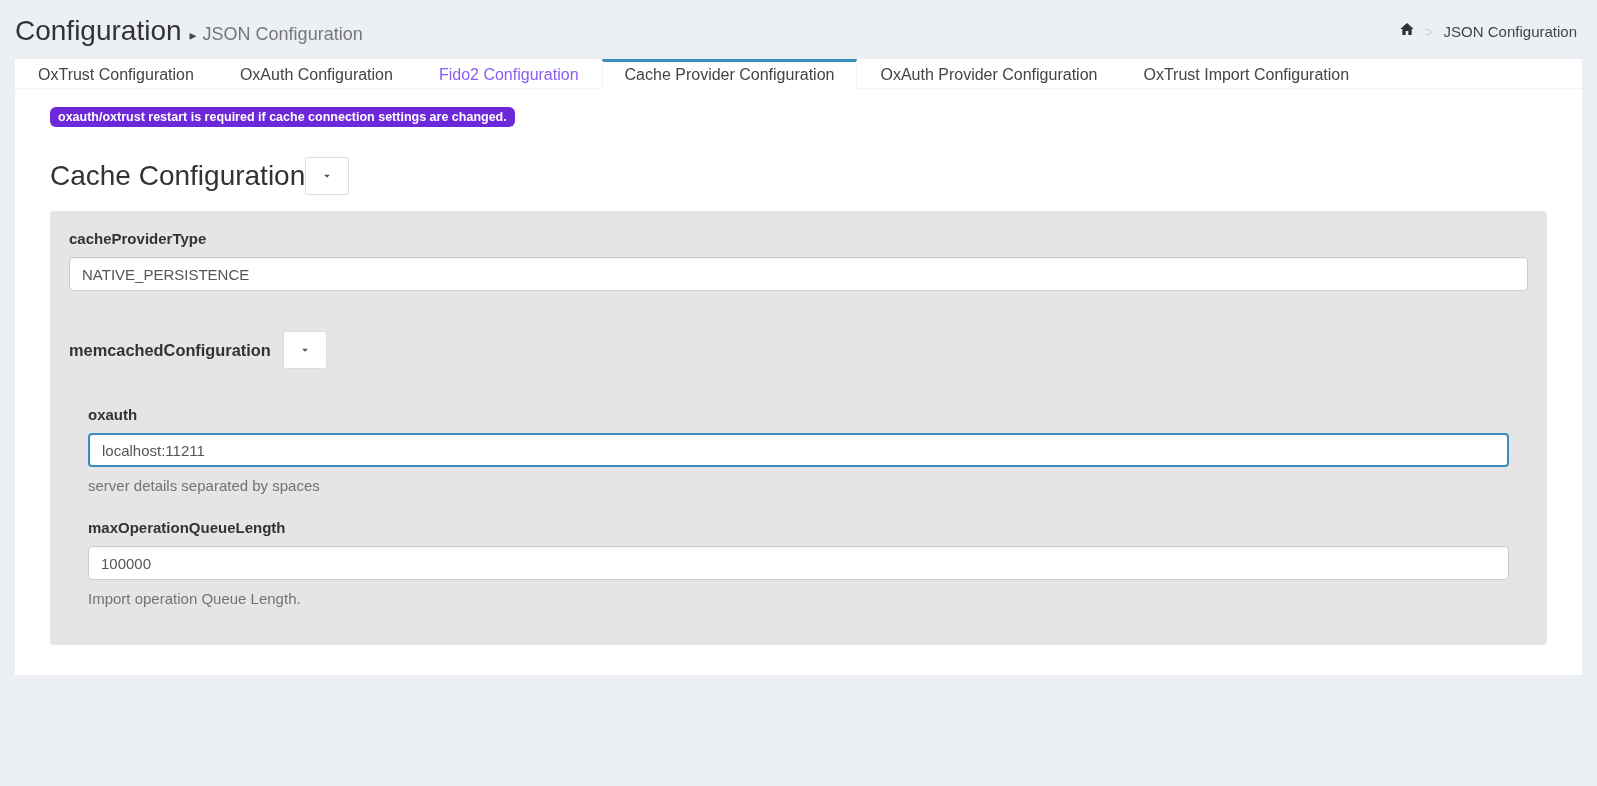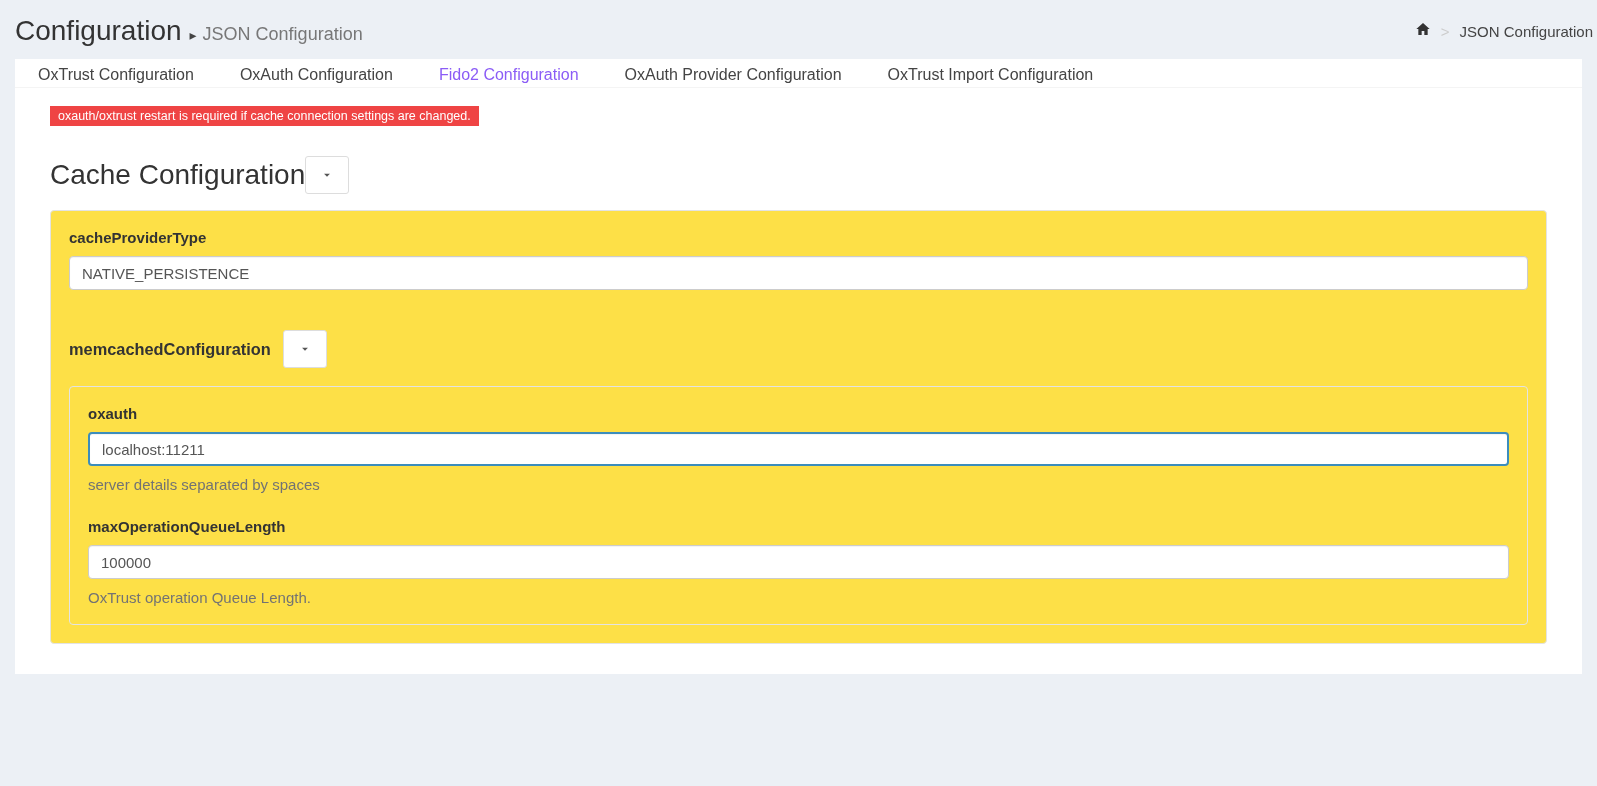--- a/index.html
+++ b/index.html
@@ -3,21 +3,21 @@
 <meta charset="utf-8">
 <style>
   * { box-sizing: border-box; margin: 0; padding: 0; }
   body {
     font-family: -apple-system, BlinkMacSystemFont, "Segoe UI", Helvetica, Arial, sans-serif;
     background: #ecf0f5;
     color: #333;
     font-size: 14px;
   }
   .page-header {
-    padding: 15px 4px 12px 15px;
+    padding: 15px 20px 12px 15px;
     display: flex;
     justify-content: space-between;
     align-items: center;
   }
   .page-title {
     display: flex;
     align-items: baseline;
     gap: 6px;
   }
   .page-title h1 {
@@ -74,26 +74,26 @@
     border-right: 1px solid #f4f4f4;
     border-left: 1px solid #f4f4f4;
     border-bottom: 1px solid #fff;
     background: #fff;
   }
   .tab-content {
     padding: 18px 35px 30px 35px;
   }
   .warning-badge {
     display: inline-block;
-    background: #ef4444;
+    background: #6d28d9;
     color: #fff;
     font-size: 12.5px;
-    font-weight: 400;
+    font-weight: 700;
     padding: 3px 8px;
-    border-radius: 0;
+    border-radius: 6px;
   }
   .section-title {
     display: flex;
     align-items: center;
     margin-top: 30px;
   }
   .section-title h2 {
     font-size: 28px;
     font-weight: 400;
     color: #333;
@@ -104,21 +104,21 @@
     border: 1px solid #ddd;
     background: #fff;
     border-radius: 3px;
     cursor: pointer;
     display: inline-flex;
     align-items: center;
     justify-content: center;
   }
   .toggle-btn svg { width: 14px; height: 14px; fill: #555; }
   .panel {
-    background: #fde047;
+    background: #e5e5e5;
     border: 1px solid #e3e3e3;
     border-radius: 4px;
     padding: 18px;
     margin-top: 16px;
   }
   .panel .panel {
     margin-top: 18px;
   }
   .form-group {
     margin-bottom: 25px;
@@ -177,20 +177,21 @@
     <span>JSON Configuration</span>
   </div>
 </div>
 
 <div class="content-box">
 
   <div class="tabs">
     <div class="tab">OxTrust Configuration</div>
     <div class="tab">OxAuth Configuration</div>
     <div class="tab disabled">Fido2 Configuration</div>
+    <div class="tab active">Cache Provider Configuration</div>
     <div class="tab">OxAuth Provider Configuration</div>
     <div class="tab">OxTrust Import Configuration</div>
   </div>
 
   <div class="tab-content">
 
     <span class="warning-badge">oxauth/oxtrust restart is required if cache connection settings are changed.</span>
 
     <div class="section-title">
       <h2>Cache Configuration</h2>
@@ -221,21 +222,21 @@
 
         <div class="form-group">
           <label class="form-label">oxauth</label>
           <input type="text" class="form-control focused" value="localhost:11211" style="">
           <div class="help-text">server details separated by spaces</div>
         </div>
 
         <div class="form-group">
           <label class="form-label">maxOperationQueueLength</label>
           <input type="text" class="form-control" value="100000" style="">
-          <div class="help-text">OxTrust operation Queue Length.</div>
+          <div class="help-text">Import operation Queue Length.</div>
         </div>
 
       </div>
 
     </div>
 
   </div>
 </div>
 
 </body></html>

